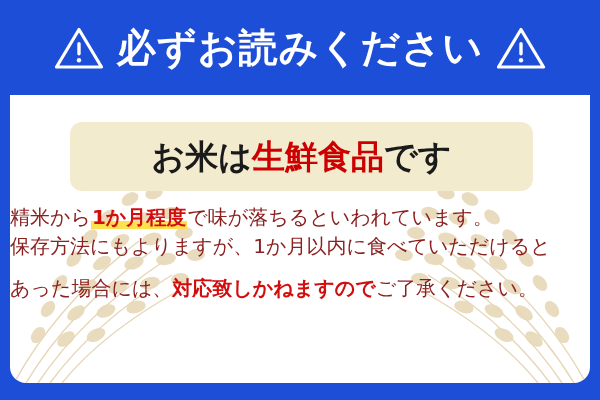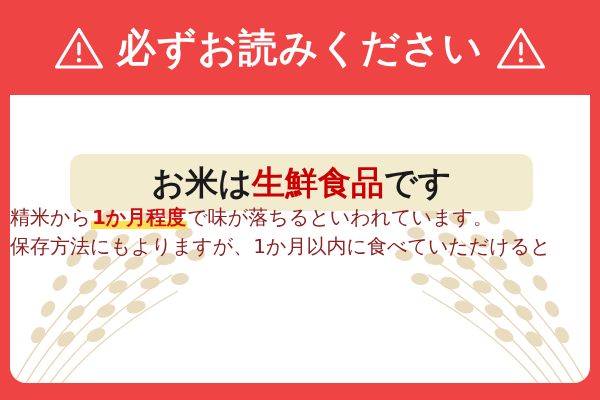--- a/index.html
+++ b/index.html
@@ -10,21 +10,21 @@
     width: 600px;
     height: 400px;
     overflow: hidden;
     font-family: "Liberation Sans", "DejaVu Sans", sans-serif;
   }
 
   #notice-card {
     position: relative;
     width: 600px;
     height: 400px;
-    background: #ef4444;
+    background: #1d4ed8;
     box-sizing: border-box;
   }
 
   
   #header-band {
     position: absolute;
     left: 0;
     top: 0;
     width: 600px;
     height: 95px;
@@ -74,27 +74,26 @@
   }
   #rice-left  { left: -6px; }
   #rice-right { right: -6px; transform: scaleX(-1); }
 
   
   #banner-box {
     position: absolute;
     left: 60px;
     top: 27px;
     width: 463px;
-    height: 57px;
+    height: 69px;
     background: #F2EBCE;
     border-radius: 12px;
     display: flex;
     align-items: center;
     justify-content: center;
-    margin-top: 32px;
   }
   #banner-text {
     font-size: 33px;
     font-weight: bold;
     line-height: 1;
     white-space: nowrap;
     font-family: "DejaVu Sans", "Liberation Sans", sans-serif;
   }
   .bn-dark { color: #1A1A1A; }
   .bn-red  { color: #CC0000; }
@@ -240,17 +239,20 @@
       </div>
 
       <div class="body-line">
         <span>保存方法にもよりますが、1か月以内に食べていただけると</span>
       </div>
 
 
       <div class="para-gap"></div>
 
 
+      <div class="body-line">
+        <span>あった場合には、</span><span class="em-red">対応致しかねますので</span><span>ご了承ください。</span>
+      </div>
 
     </div>
 
   </div>
 </div>
 
 </body></html>

